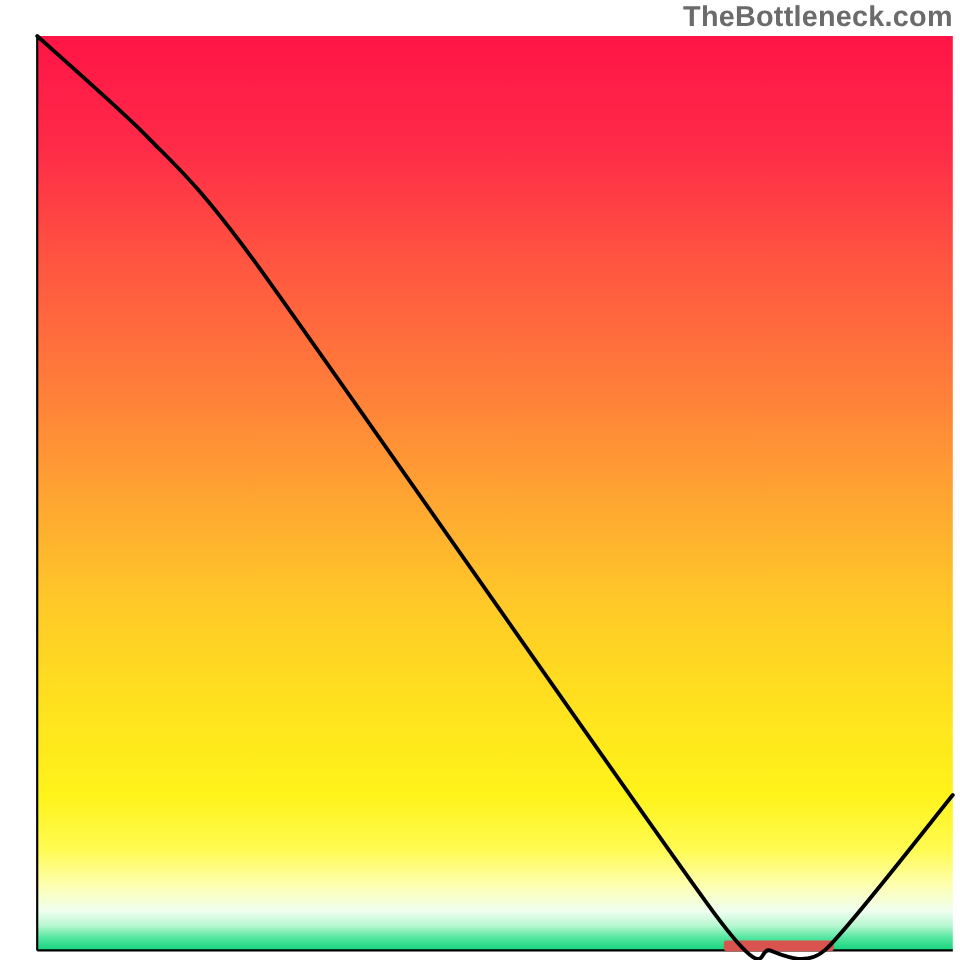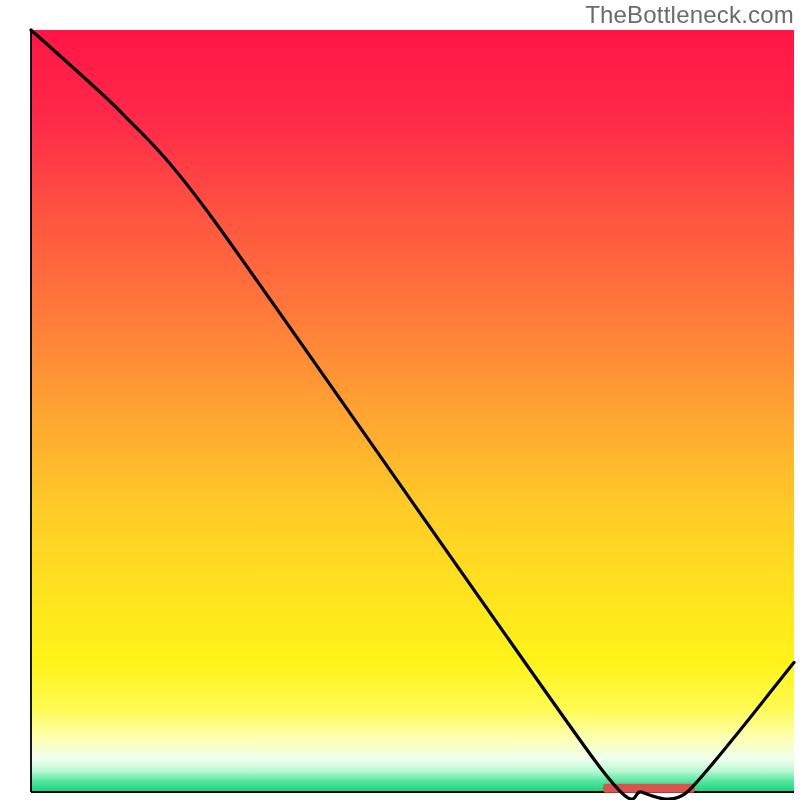--- a/index.html
+++ b/index.html
@@ -15,21 +15,21 @@
     position: relative;
     width: 800px;
     height: 800px;
   }
   .watermark {
     position: absolute;
     top: 1px;
     right: 6px;
     color: #6b6b6b;
     font-size: 24px;
-    font-weight: 400;
+    font-weight: 700;
     letter-spacing: 0.2px;
     user-select: none;
   }
   svg.chart {
     position: absolute;
     left: 0;
     top: 0;
     width: 800px;
     height: 800px;
     display: block;

